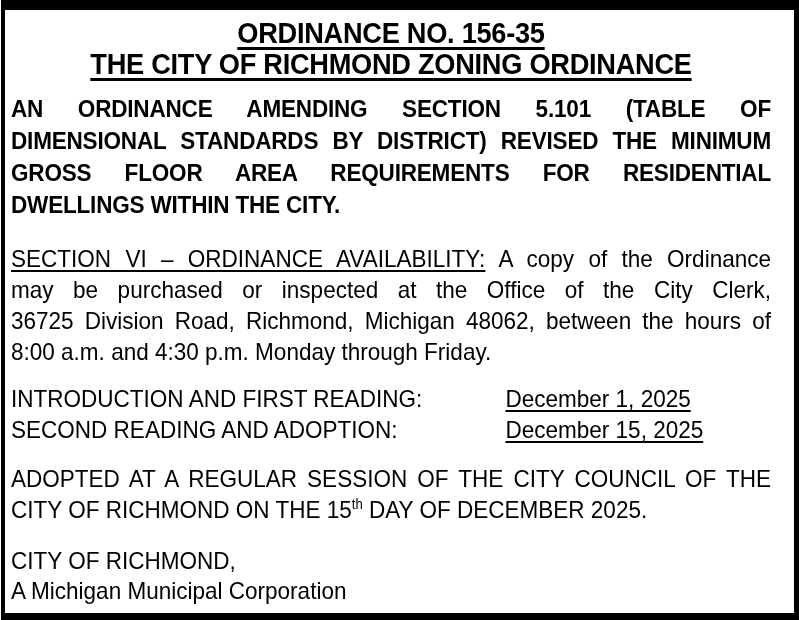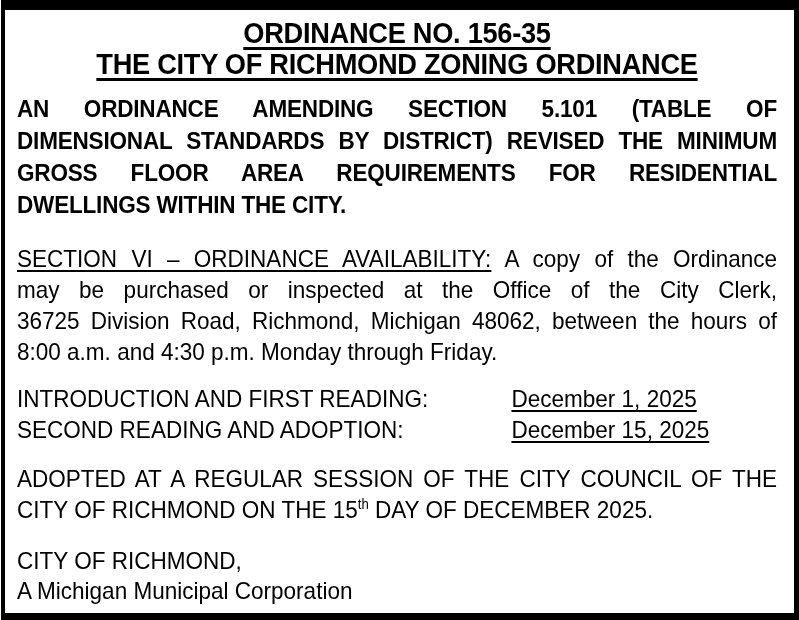--- a/index.html
+++ b/index.html
@@ -9,21 +9,21 @@
   }
   .page {
     box-sizing: border-box;
     width: 798px;
     height: 620px;
     margin-left: 1px;
     background: #ffffff;
     border-style: solid;
     border-color: #000000;
     border-width: 10px 5px 7px 4px;
-    padding: 8px 15px 0 12px;
+    padding: 8px 15px 0 6px;
     overflow: hidden;
     font-family: "Liberation Sans", sans-serif;
     color: #000000;
   }
   
   .content {
     width: 810px;
     transform: scaleX(0.93827);
     transform-origin: 0 0;
   }

